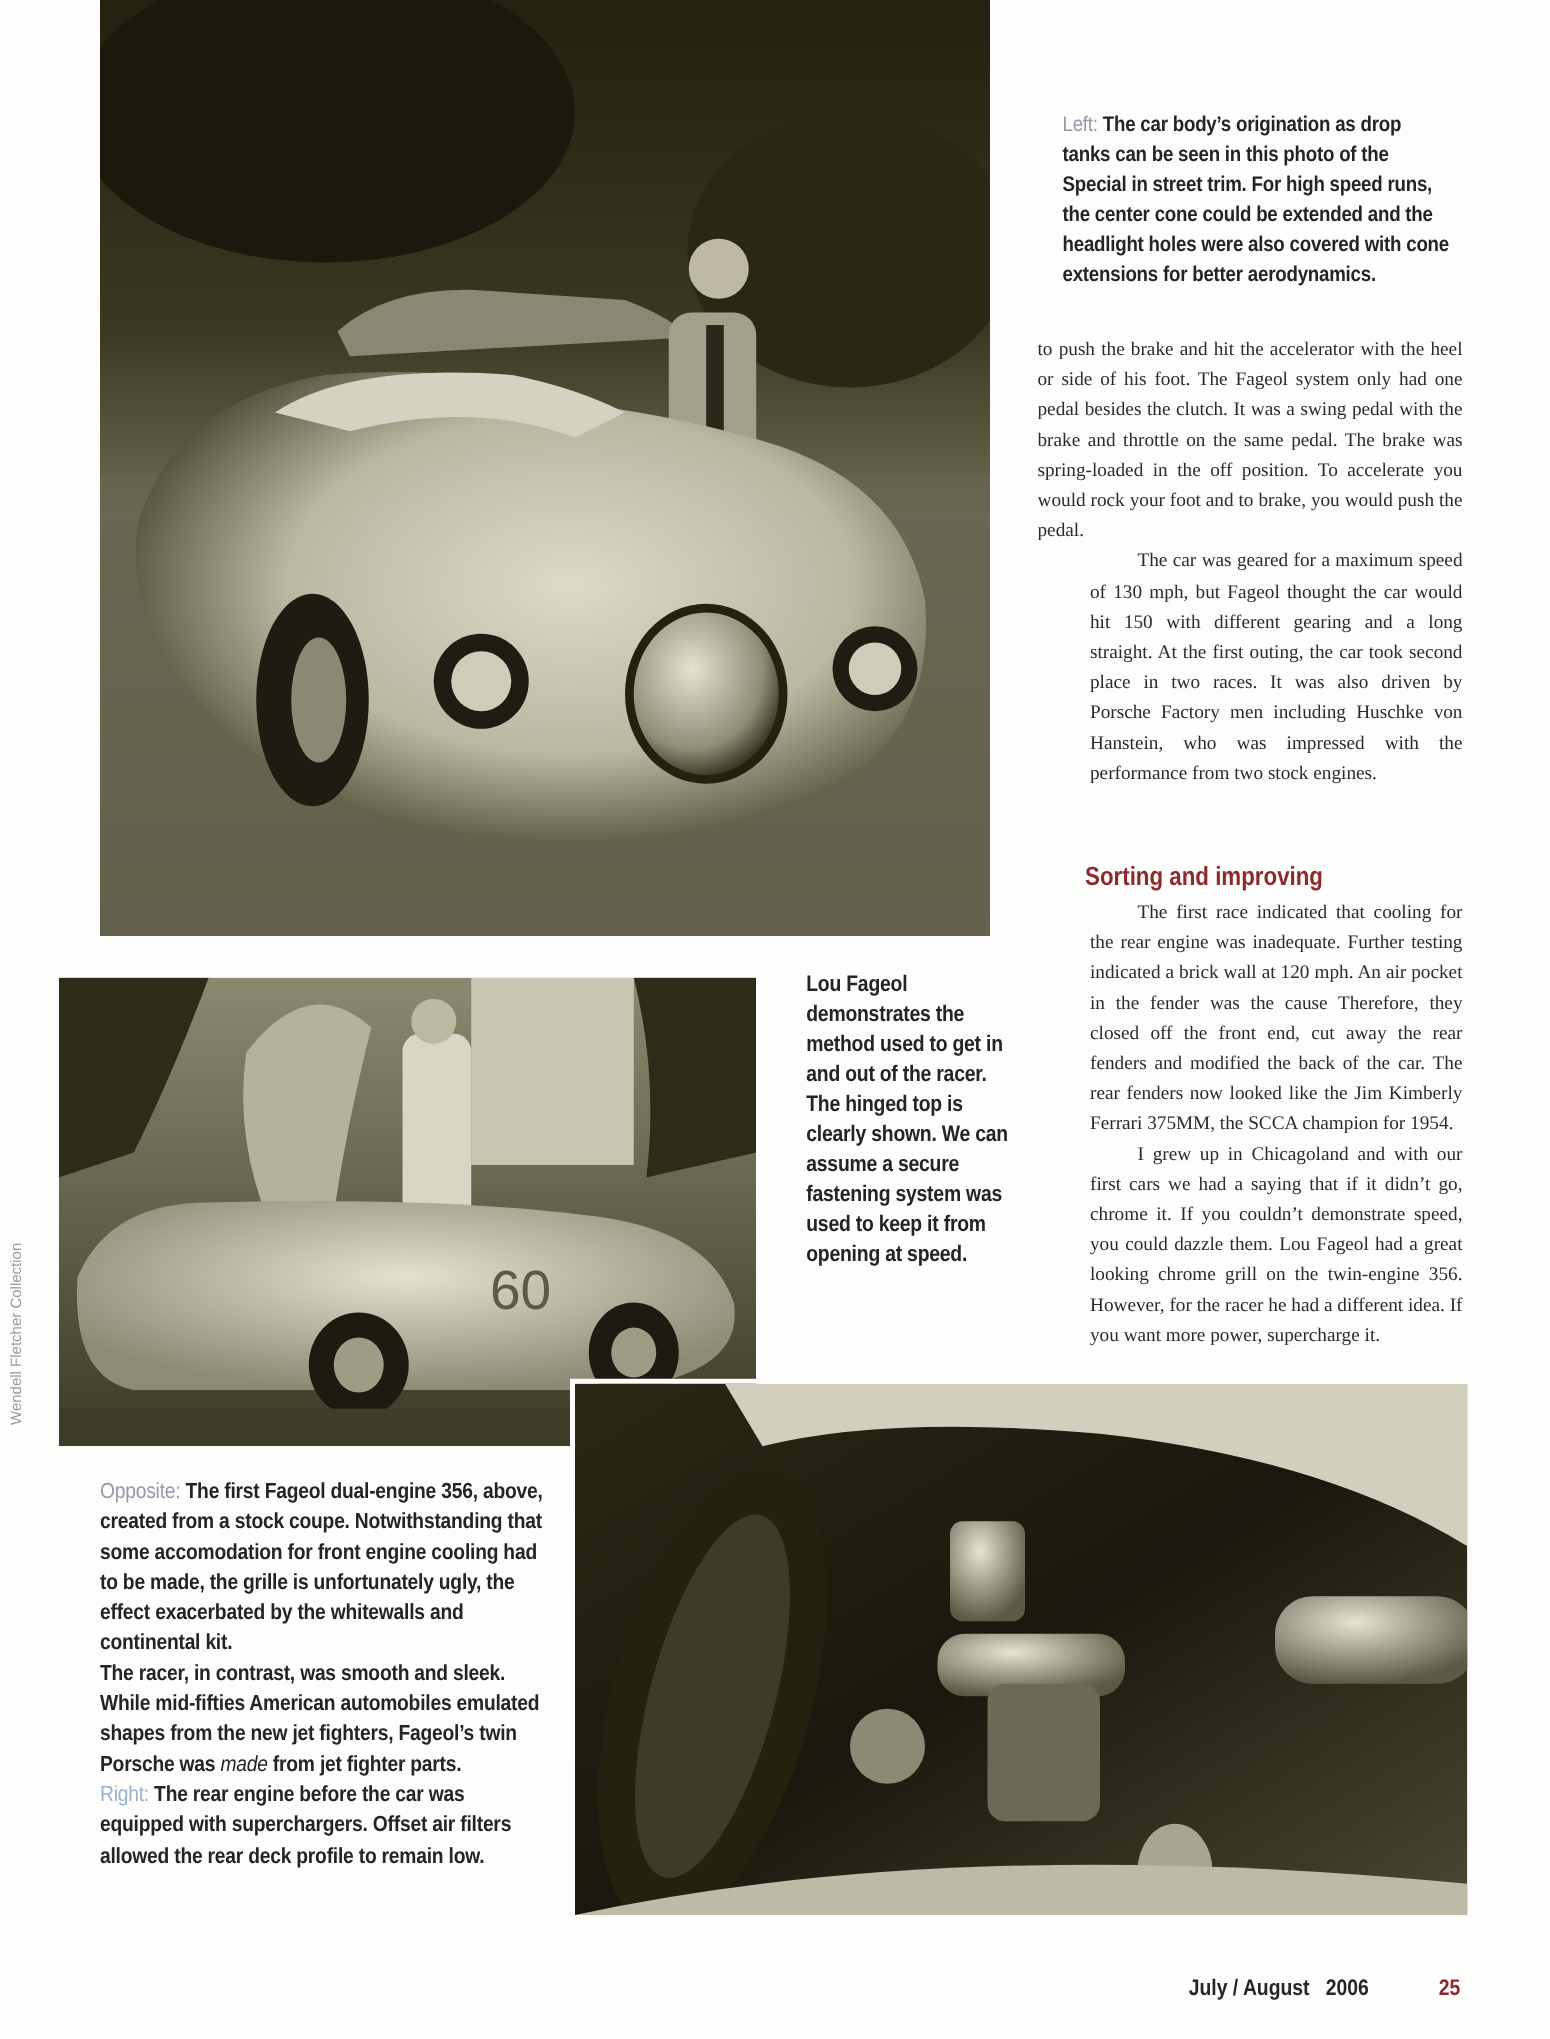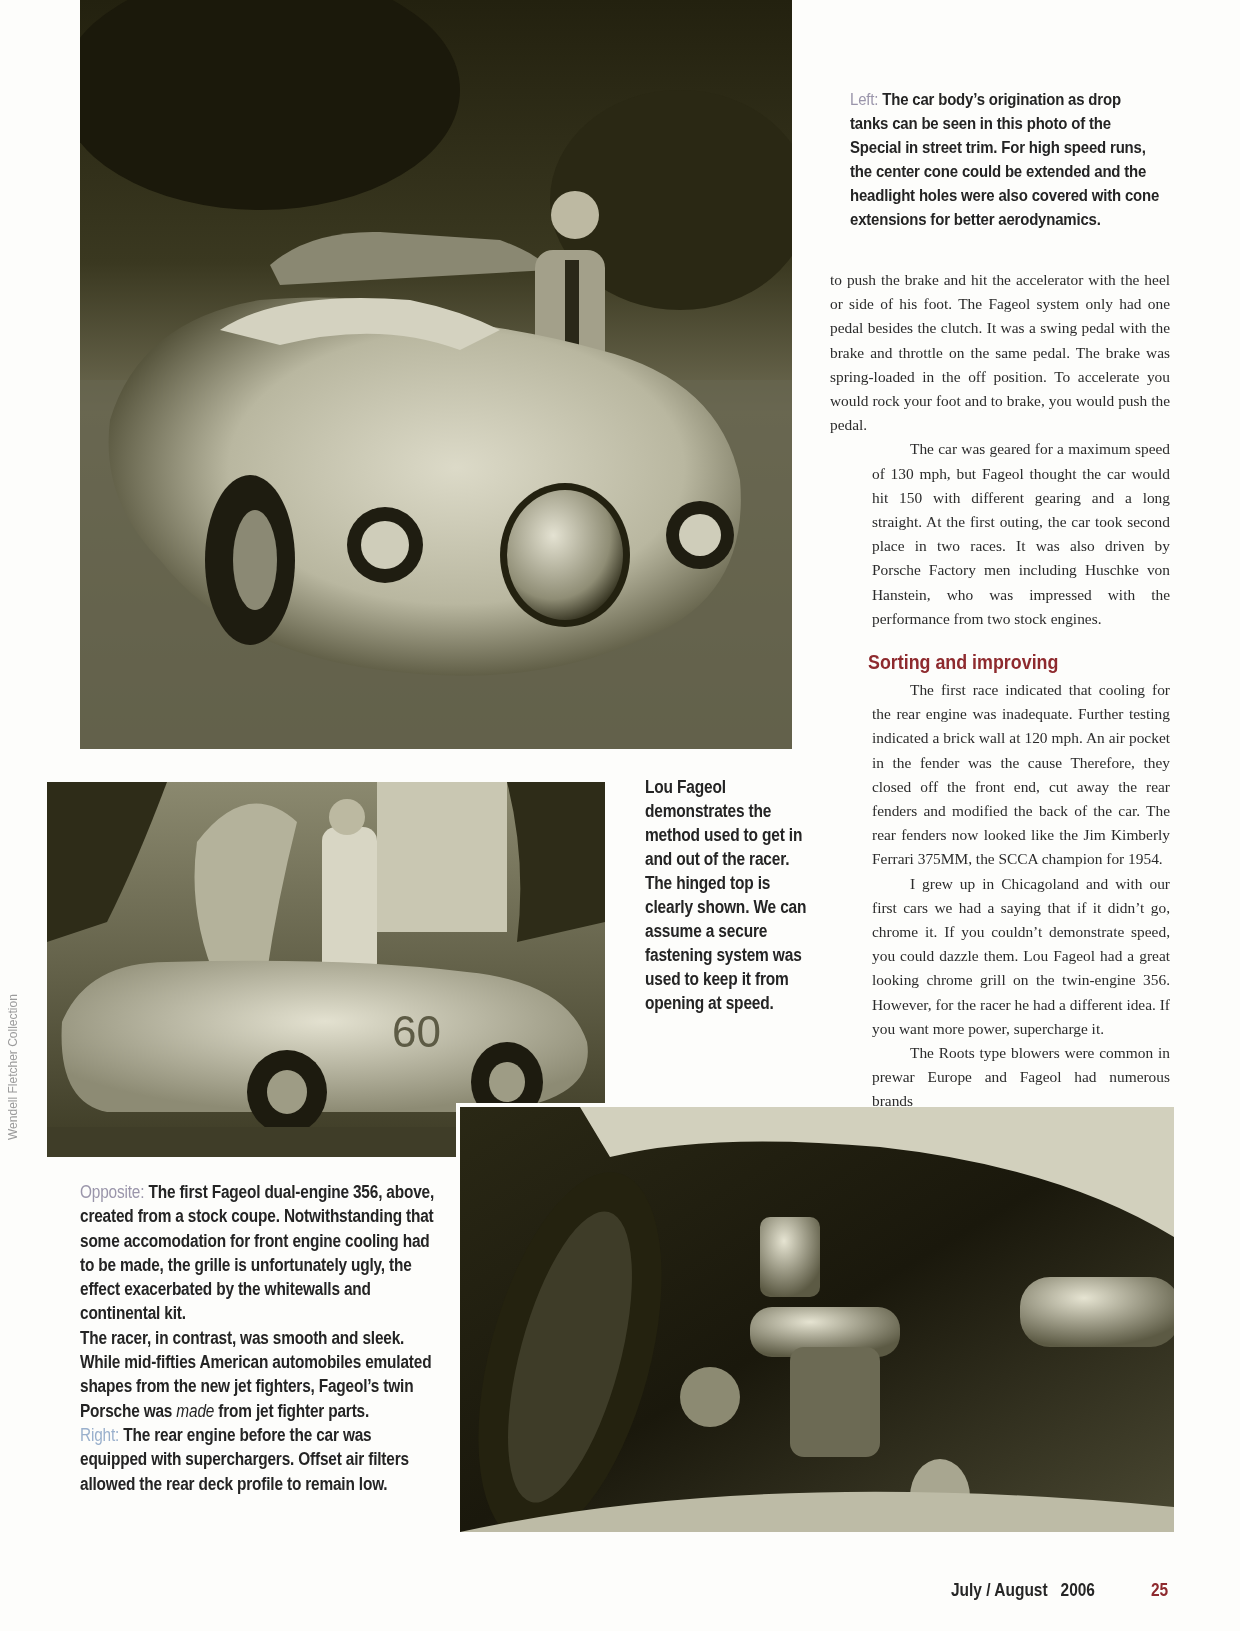--- a/index.html
+++ b/index.html
@@ -189,25 +189,24 @@
 <div class="caption" id="caption-left">
   <span class="lbl">Left:</span>
   <span>The car body’s origination as drop tanks can be seen in this photo of the Special in street trim. For high speed runs, the center cone could be extended and the headlight holes were also covered with cone extensions for better aerodynamics.</span>
 </div>
 
 <div class="body-col" id="body-a">
   <p>to push the brake and hit the accelerator with the heel or side of his foot. The Fageol system only had one pedal besides the clutch. It was a swing pedal with the brake and throttle on the same pedal. The brake was spring-loaded in the off position.  To accelerate you would rock your foot and to brake, you would push the pedal.</p>
   <p class="indent">The car was geared for a maximum speed of 130 mph, but Fageol thought the car would hit 150 with different gearing and a long straight. At the first outing, the car took second place in two races. It was also driven by Porsche Factory men including Huschke von Hanstein, who was impressed with the performance from two stock engines.</p>
 </div>
 
-<div class="body-col" id="body-b" style="top:648px;">
+<div class="body-col" id="body-b" style="top:688px;">
   <div class="heading">Sorting and improving</div>
   <p class="indent">The first race indicated that cooling for the rear engine was inadequate. Further testing indicated a brick wall at 120 mph. An air pocket in the fender was the cause Therefore, they closed off the front end, cut away the rear fenders and modified the back of the car. The rear fenders now looked like the Jim Kimberly Ferrari 375MM, the SCCA champion for 1954.</p>
   <p class="indent">I grew up in Chicagoland and with our first cars we had a saying that if it didn’t go, chrome it. If you couldn’t demonstrate speed, you could dazzle them. Lou Fageol had a great looking chrome grill on the twin-engine 356. However, for the racer he had a different idea. If you want more power, supercharge it.</p>
-  <p class="indent">The Roots type blowers were common in prewar Europe and Fageol had numerous brands</p>
 </div>
 
 <div class="caption" id="caption-mid">
   <span>Lou Fageol demonstrates the method used to get in and out of the racer. The hinged top is clearly shown. We can assume a secure fastening system was used to keep it from opening at speed.</span>
 </div>
 
 <div class="caption" id="caption-opposite">
   <span class="lbl">Opposite:</span>
   <span>The first Fageol dual-engine 356, above, created from a stock coupe. Notwithstanding that some accomodation for front engine cooling had to be made, the grille is unfortunately ugly, the effect exacerbated by the whitewalls and continental kit.</span><br>
   <span>The racer, in contrast, was smooth and sleek. While mid-fifties American automobiles emulated shapes from the new jet fighters, Fageol’s twin Porsche was</span>

